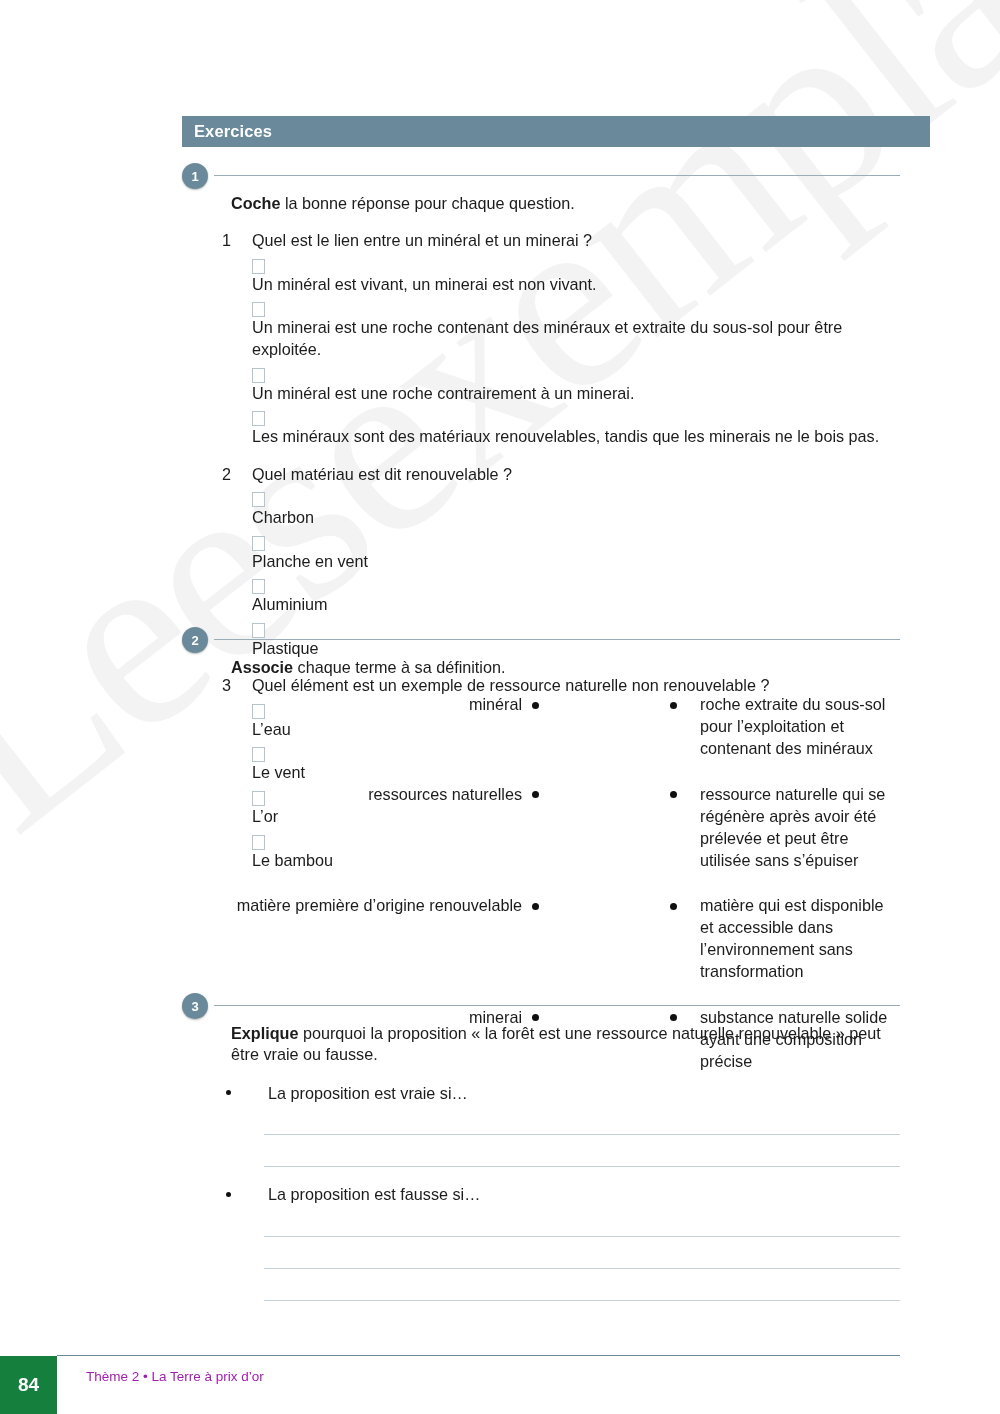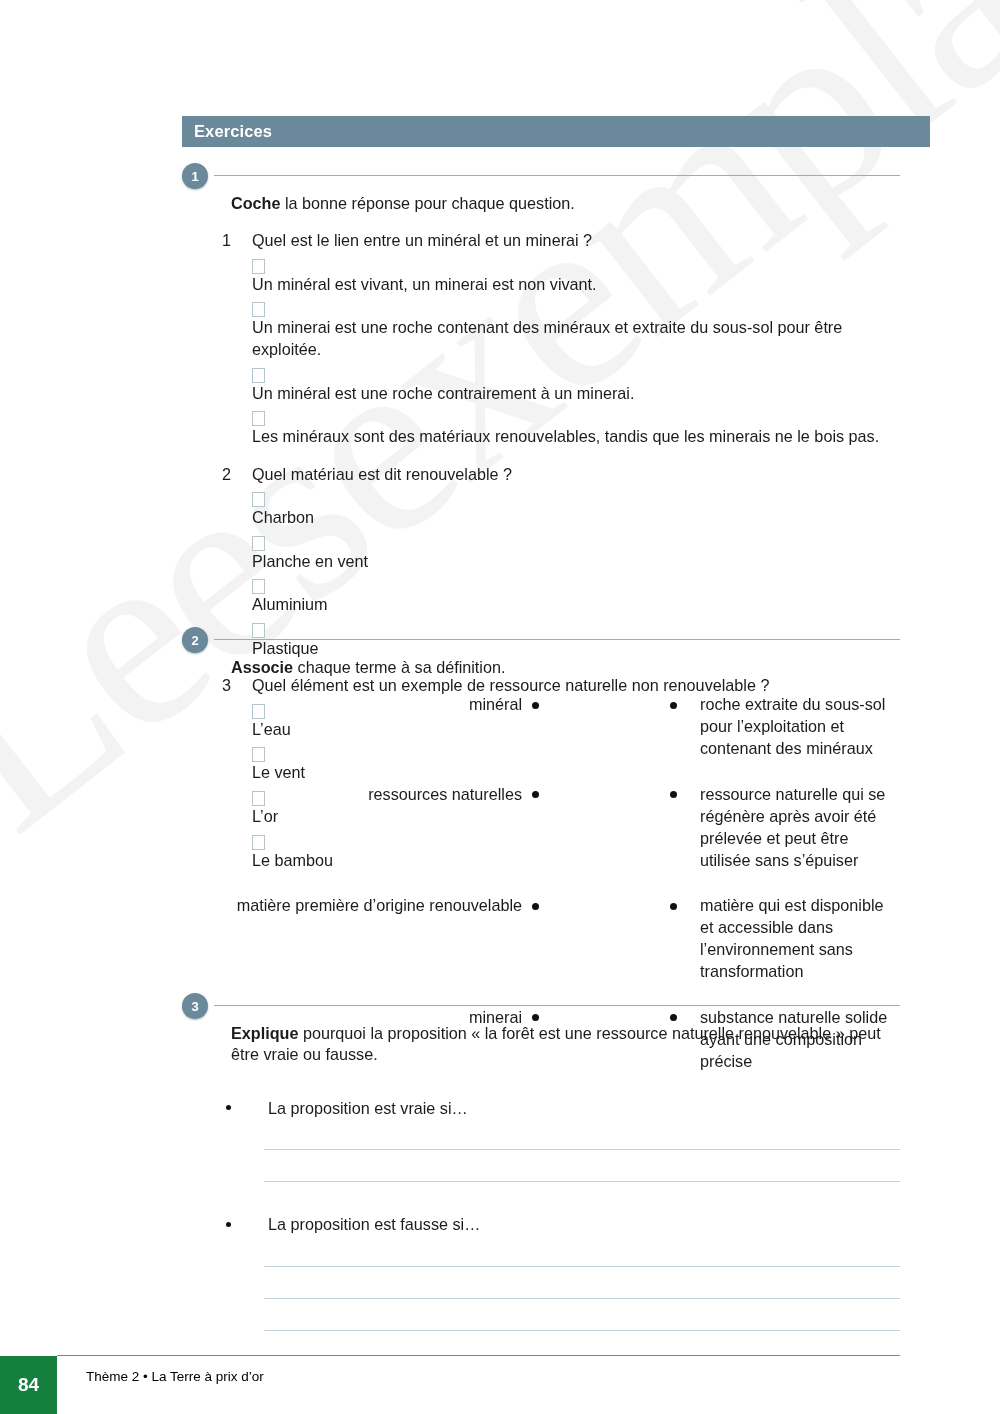--- a/index.html
+++ b/index.html
@@ -183,21 +183,21 @@
     background: #101010;
     vertical-align: middle;
     margin-top: -2px;
   }
 
   
   .answer-item {
     display: flex;
     font-size: 16.2px;
     line-height: 1.33;
-    margin-top: 32px;
+    margin-top: 17px;
   }
   .answer-bullet {
     flex: 0 0 42px;
     padding-left: 4px;
   }
   .answer-bullet span {
     display: inline-block;
     width: 5px;
     height: 5px;
     border-radius: 50%;
@@ -237,21 +237,21 @@
     justify-content: center;
   }
   #footer-text {
     position: absolute;
     left: 86px;
     top: 1356px;
     height: 40px;
     display: flex;
     align-items: center;
     font-size: 13.5px;
-    color: #000000;
+    color: #a21caf;
   }
 </style>
 </head>
 <body>
 
 <div id="watermark">
   <div class="wm-text">Leesexemplaar</div>
 </div>
 
 <div id="page">

